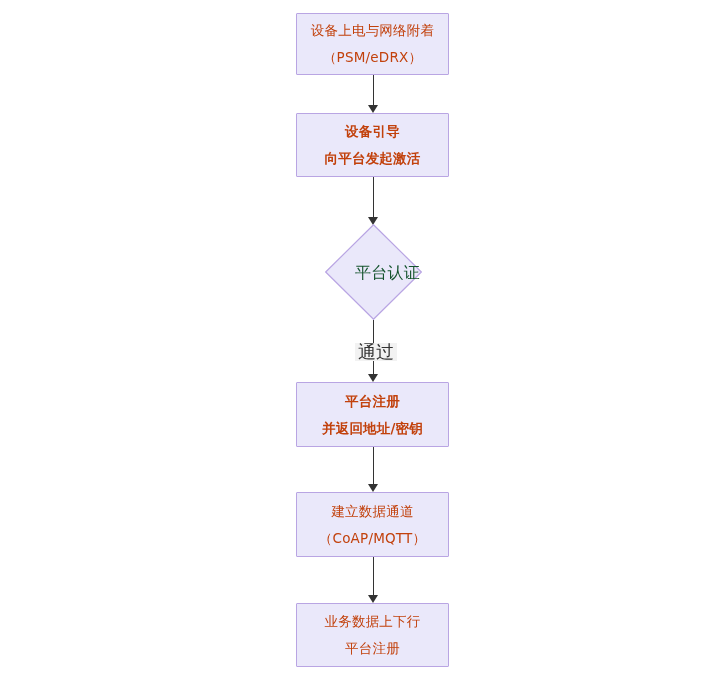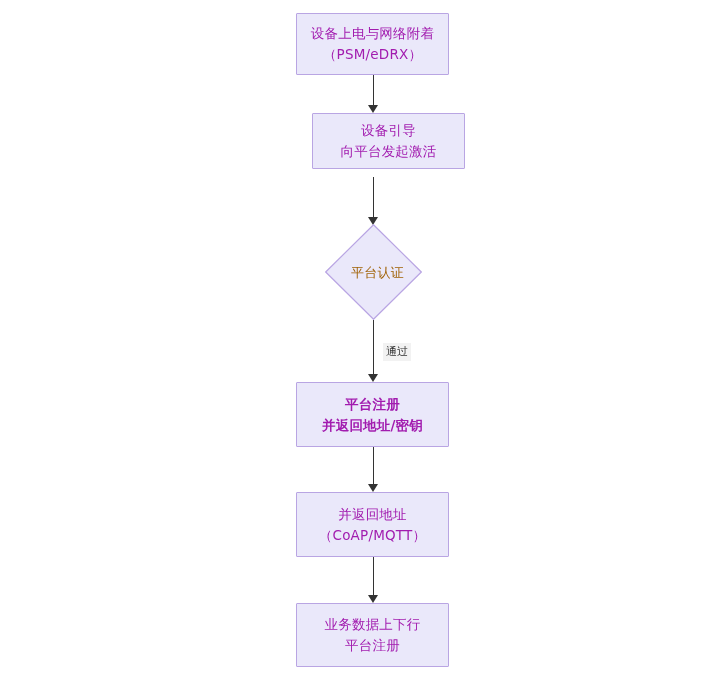--- a/index.html
+++ b/index.html
@@ -33,51 +33,51 @@
     text-align: center;
   }
 
   .node-rect {
     background: #eae8fa;
     border: 1px solid #b9a5e3;
     border-radius: 1px;
   }
 
   .node-label {
-    color: #a21caf;
+    color: #c2410c;
     font-size: 13.5px;
-    line-height: 21px;
+    line-height: 27px;
     letter-spacing: 0.2px;
     white-space: pre-line;
     padding: 0 6px;
   }
 
   
   .node-diamond {
     position: absolute;
     box-sizing: border-box;
   }
   .node-diamond .diamond-shape {
     position: absolute;
     left: 0;
     top: 0;
     width: 100%;
     height: 100%;
   }
   .node-diamond .diamond-text {
     position: absolute;
-    left: 4px;
+    left: 14px;
     top: 0;
     width: 100%;
     height: 100%;
     display: flex;
     align-items: center;
     justify-content: center;
-    color: #a16207;
-    font-size: 13px;
+    color: #14532d;
+    font-size: 16px;
     line-height: 21px;
     letter-spacing: 0.2px;
   }
 
   
   .connector {
     position: absolute;
   }
   .connector .conn-line {
     position: absolute;
@@ -93,43 +93,42 @@
     height: 0;
     border-left: 5px solid transparent;
     border-right: 5px solid transparent;
     border-top: 8px solid #333333;
   }
 
   .edge-label {
     position: absolute;
     background: #f2f2f2;
     color: #333333;
-    font-size: 11px;
+    font-size: 18px;
     line-height: 16px;
     padding: 1px 3px;
     white-space: nowrap;
-    margin-left: 28px;
   }
 </style>
 </head>
 <body>
 
 <div id="flow-canvas">
 
   <div class="node node-rect" style="left:296px; top:13px; width:153px; height:62px;">
     <div class="node-label">设备上电与网络附着
 （PSM/eDRX）</div>
   </div>
 
   <div class="connector" style="left:372.5px; top:75px; height:38px;">
     <div class="conn-line" style="height:30px;"></div>
     <div class="conn-arrow" style="top:30px;"></div>
   </div>
 
-  <div class="node node-rect" style="left:312px; top:113px; width:153px; height:56px;">
+  <div class="node node-rect" style="left:296px; top:113px; width:153px; height:64px;font-weight:bold;">
     <div class="node-label">设备引导
 向平台发起激活</div>
   </div>
 
   <div class="connector" style="left:372.5px; top:177px; height:48px;">
     <div class="conn-line" style="height:40px;"></div>
     <div class="conn-arrow" style="top:40px;"></div>
   </div>
 
   <div class="node-diamond" style="left:325px; top:224px; width:97px; height:96px;">
@@ -149,21 +148,21 @@
     <div class="node-label">平台注册
 并返回地址/密钥</div>
   </div>
 
   <div class="connector" style="left:372.5px; top:447px; height:45px;">
     <div class="conn-line" style="height:37px;"></div>
     <div class="conn-arrow" style="top:37px;"></div>
   </div>
 
   <div class="node node-rect" style="left:296px; top:492px; width:153px; height:65px;">
-    <div class="node-label">并返回地址
+    <div class="node-label">建立数据通道
 （CoAP/MQTT）</div>
   </div>
 
   <div class="connector" style="left:372.5px; top:557px; height:46px;">
     <div class="conn-line" style="height:38px;"></div>
     <div class="conn-arrow" style="top:38px;"></div>
   </div>
 
   <div class="node node-rect" style="left:296px; top:603px; width:153px; height:64px;">
     <div class="node-label">业务数据上下行

